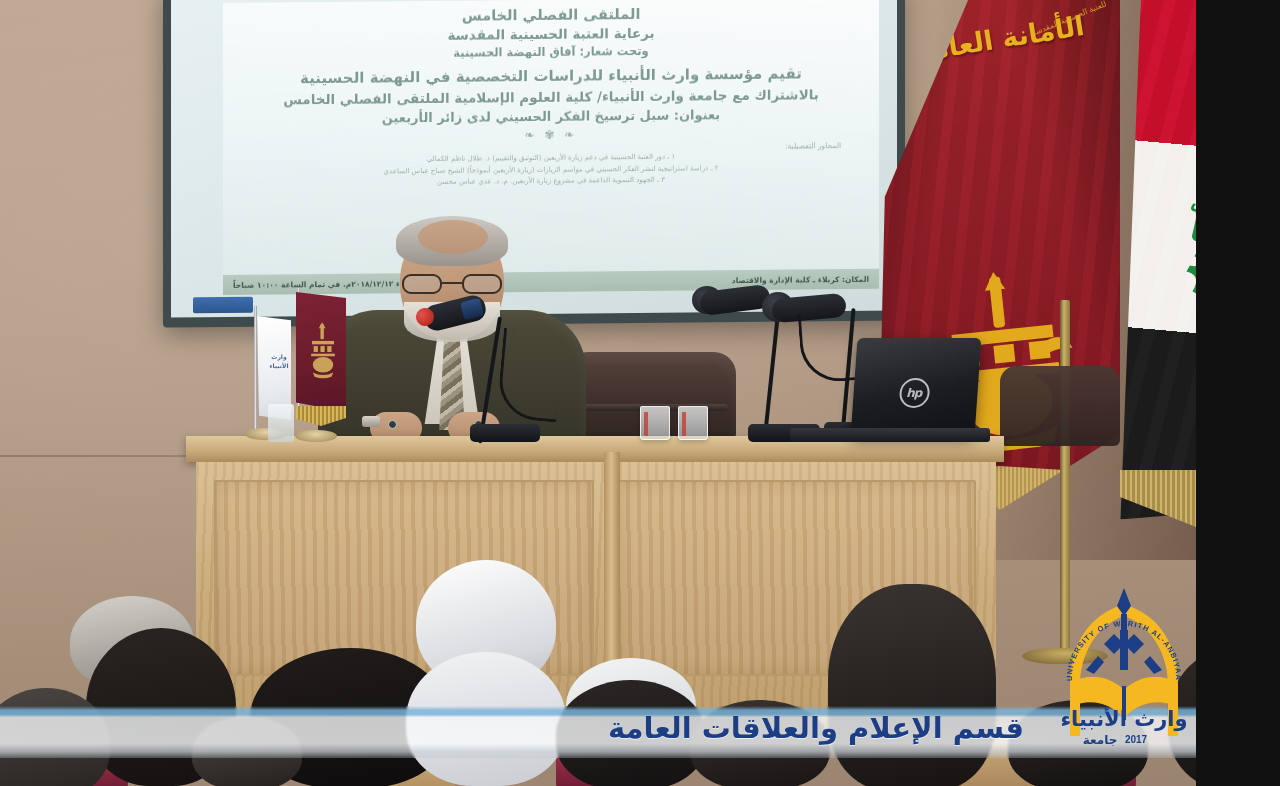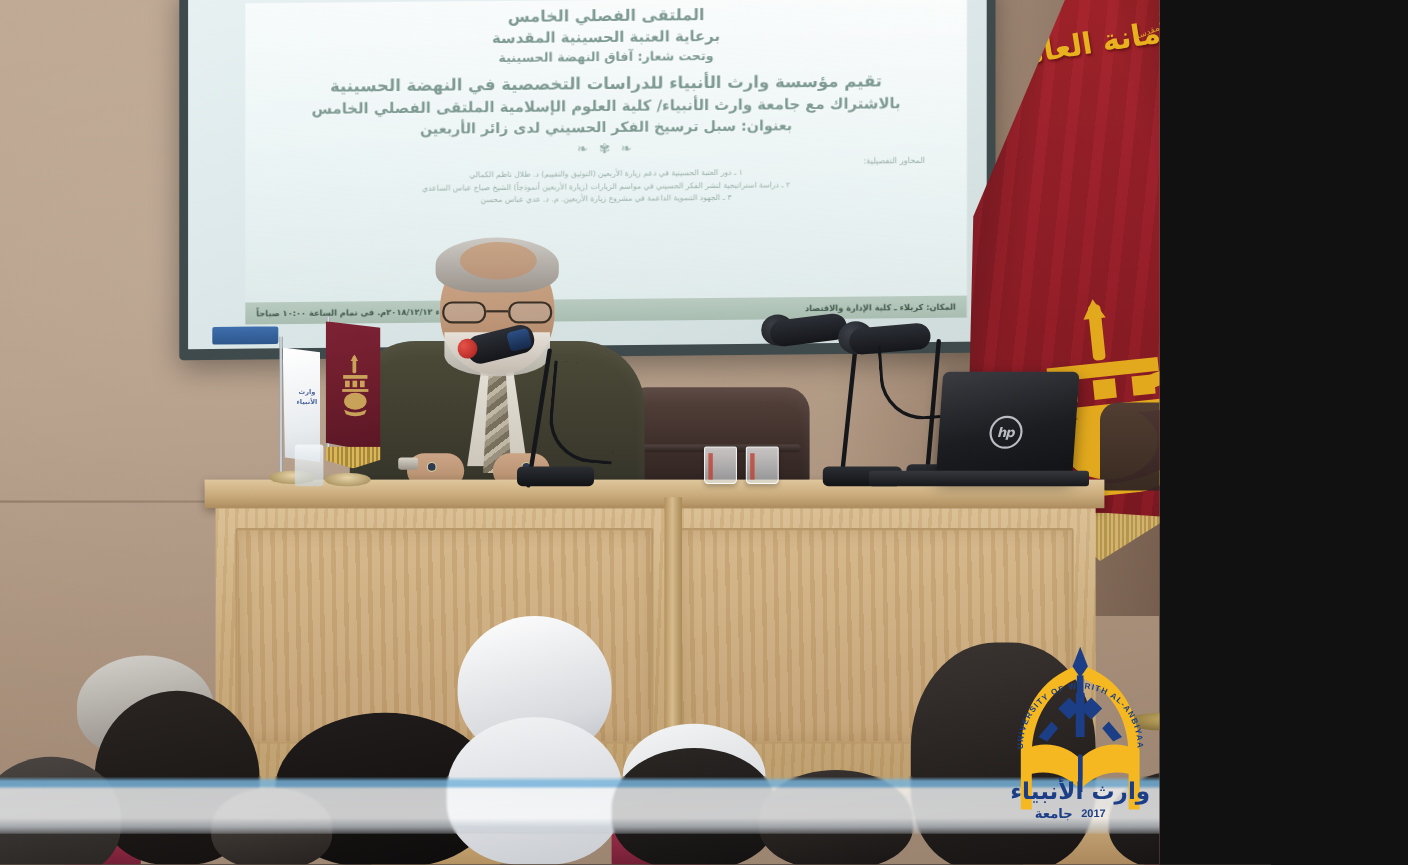--- a/index.html
+++ b/index.html
@@ -1,19 +1,19 @@
 <!DOCTYPE html>
 <html lang="ar"><head>
 <meta charset="utf-8">
 <title>Conference Photo</title>
 <style>
   html,body{margin:0;padding:0;background:#111;}
   *{box-sizing:border-box;}
   .stage{
-    position:relative;width:1054px;height:786px;overflow:hidden;
+    position:relative;width:1196px;height:786px;overflow:hidden;
     font-family:"DejaVu Sans","Liberation Sans",sans-serif;
     background:#b39a86;
   }
   
   .wall{
     position:absolute;inset:0;
     background:
       radial-gradient(ellipse at 18% 30%, rgba(255,255,255,.10), rgba(0,0,0,0) 60%),
       linear-gradient(175deg,#bda690 0%,#b49c86 42%,#a8907b 70%,#9a836f 100%);
   }
@@ -581,20 +581,21 @@
   <div class="aud a4"></div>
   <div class="aud a5b"></div>
   <div class="aud a1"></div>
   <div class="aud a12"></div>
   <div class="aud a6"></div>
   <div class="aud a8"></div>
   <div class="aud a10"></div>
   <div class="aud a11"></div>
 
   <div class="caption-band"></div>
+  <div class="caption-text">قسم الإعلام والعلاقات العامة</div>
 
   <svg class="uni-logo" viewBox="0 0 132 168">
     <defs>
       <path id="arcpath" d="M 14 92 A 52 52 0 0 1 118 92"></path>
     </defs>
 
     <path d="M66 18 C28 30 12 62 12 98 L12 150 L22 150 L22 100 C22 68 38 40 66 30 C94 40 110 68 110 100 L110 150 L120 150 L120 98 C120 62 104 30 66 18 Z" fill="#f5b820"></path>
 
     <path d="M66 2 L73 20 L66 30 L59 20 Z" fill="#1b3e86"></path>
     <rect x="63" y="28" width="6" height="40" fill="#1b3e86"></rect>

